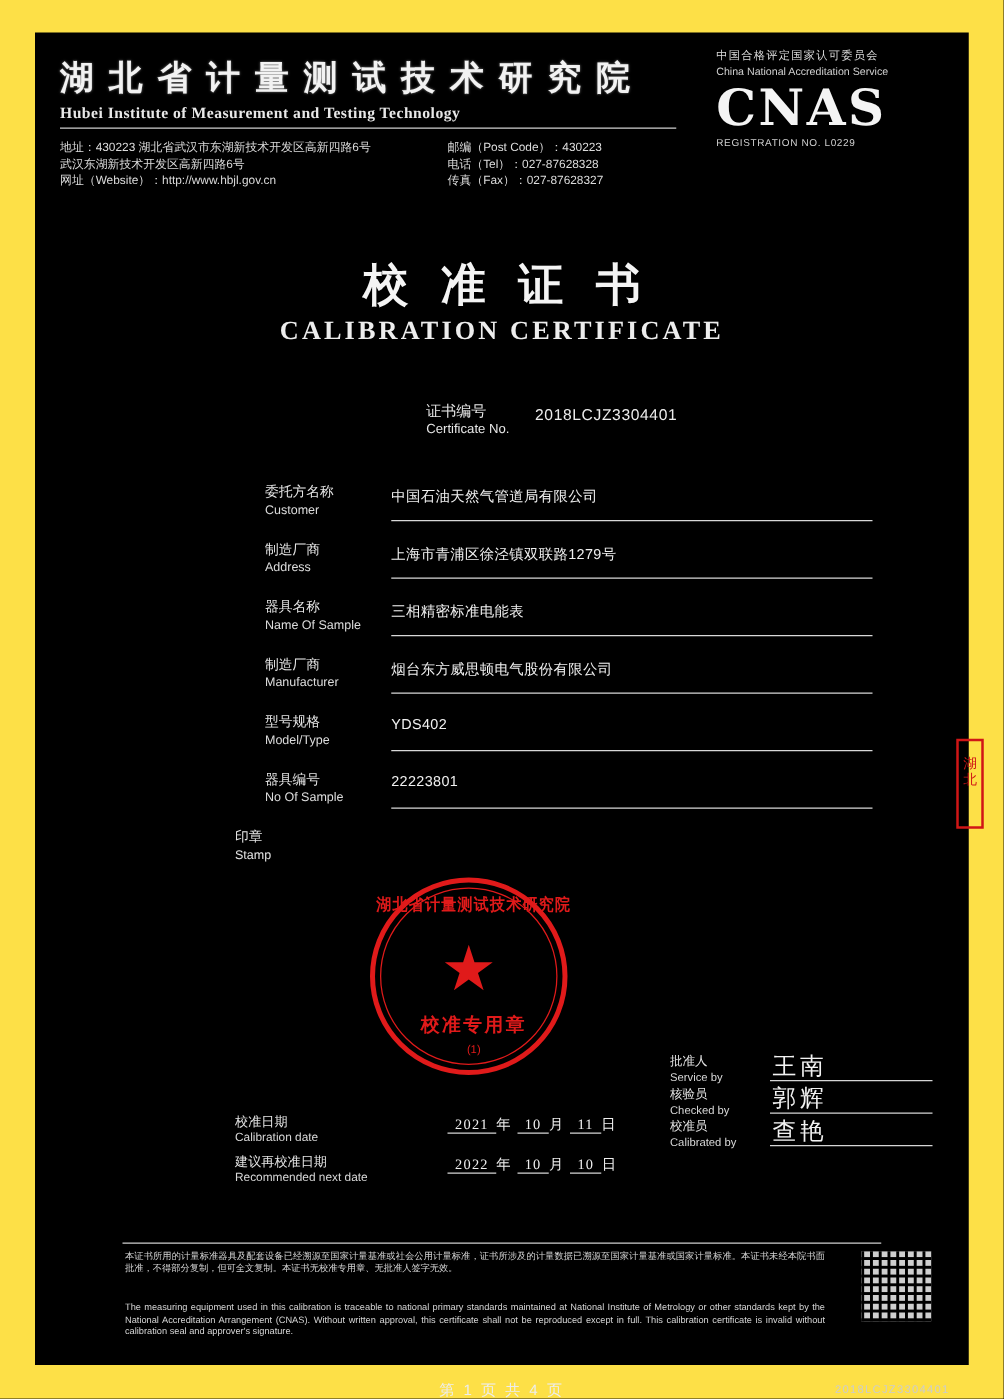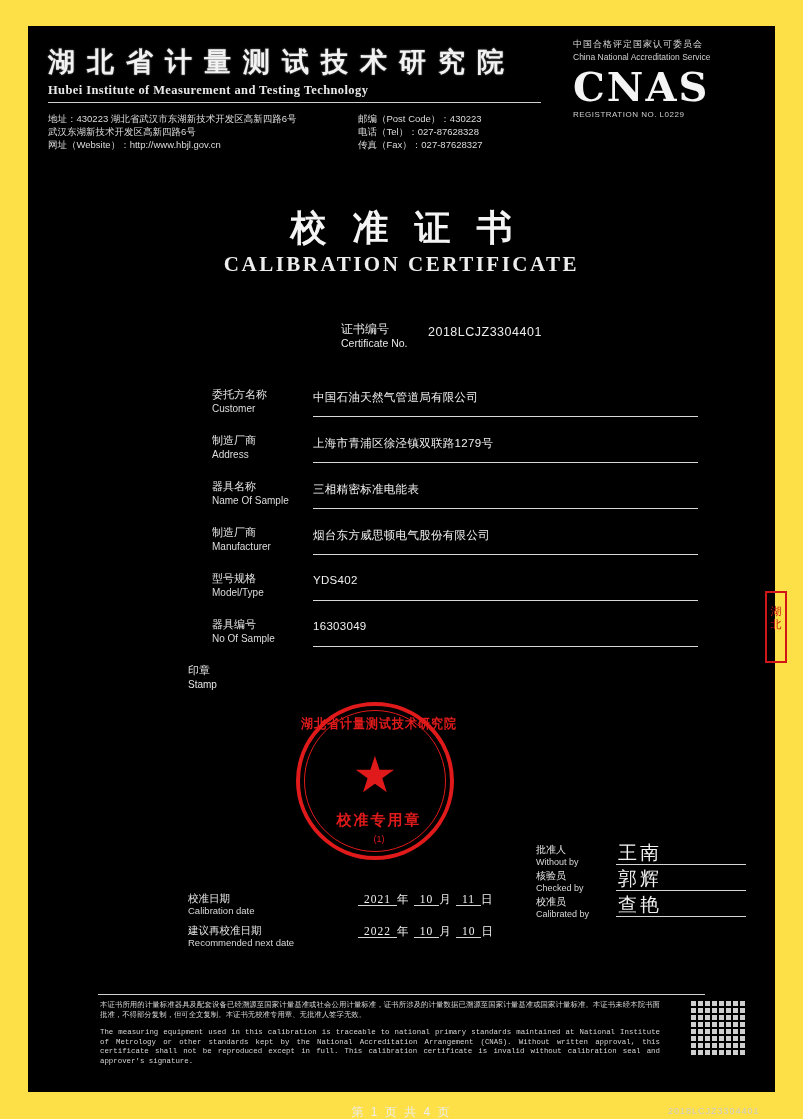--- a/index.html
+++ b/index.html
@@ -109,21 +109,21 @@
   .drow{position:relative;height:32px;}
   .dlab{position:absolute;left:0;top:0;width:120px;font-size:10.5px;line-height:12.5px;color:#e4e4e4;}
   .dlab .en{font-size:9.5px;color:#d8d8d8;}
   .dval{position:absolute;left:170px;top:0;font-size:11.5px;color:#f0f0f0;letter-spacing:1px;white-space:nowrap;}
   .dval span.u{border-bottom:1px solid #d5d5d5;padding:0 6px;font-family:Liberation Serif, serif;}
 
   
   .foot-rule{position:absolute;left:70px;top:968px;width:607px;height:1px;background:#cfcfcf;}
   .foot{position:absolute;left:72px;top:974px;width:560px;}
   .foot-cn{font-size:7.4px;line-height:9.6px;color:#d6d6d6;text-align:justify;}
-  .foot-en{font-size:7.4px;line-height:9.6px;color:#d6d6d6;text-align:justify;margin-top:9px;font-family:Liberation Mono, monospace;}
+  .foot-en{font-size:7.4px;line-height:9.6px;color:#d6d6d6;text-align:justify;margin-top:22px;}
   .qr{
     position:absolute;left:661px;top:975px;width:56px;height:56px;background:#cfcfcf;
     background-image:
       linear-gradient(90deg,#000 2px,transparent 2px),
       linear-gradient(0deg,#000 2px,transparent 2px);
     background-size:7px 7px;
   }
   .pageno{
     position:absolute;left:0;top:1078px;width:747px;text-align:center;font-size:12px;color:#ededed;letter-spacing:2px;
   }
@@ -207,21 +207,21 @@
           <div class="en">Model/Type</div>
         </div>
         <div class="fval">YDS402</div>
         <div class="fline"></div>
       </div>
       <div class="frow">
         <div class="flab">
           <div>器具编号</div>
           <div class="en">No Of Sample</div>
         </div>
-        <div class="fval">16303049</div>
+        <div class="fval">22223801</div>
         <div class="fline"></div>
       </div>
     </div>
 
     <div class="stamp-lab">
       <div>印章</div>
       <div class="en">Stamp</div>
     </div>
 
     <div class="seal">
@@ -229,21 +229,21 @@
       <div class="arc">湖北省计量测试技术研究院</div>
       <div class="star">★</div>
       <div class="arc2">校准专用章</div>
       <div class="arc3">(1)</div>
     </div>
 
     <div class="sigs">
       <div class="sigrow">
         <div class="siglab">
           <div>批准人</div>
-          <div class="en">Without by</div>
+          <div class="en">Service by</div>
         </div>
         <div class="sigval">王南</div>
         <div class="sigline"></div>
       </div>
       <div class="sigrow">
         <div class="siglab">
           <div>核验员</div>
           <div class="en">Checked by</div>
         </div>
         <div class="sigval">郭辉</div>

